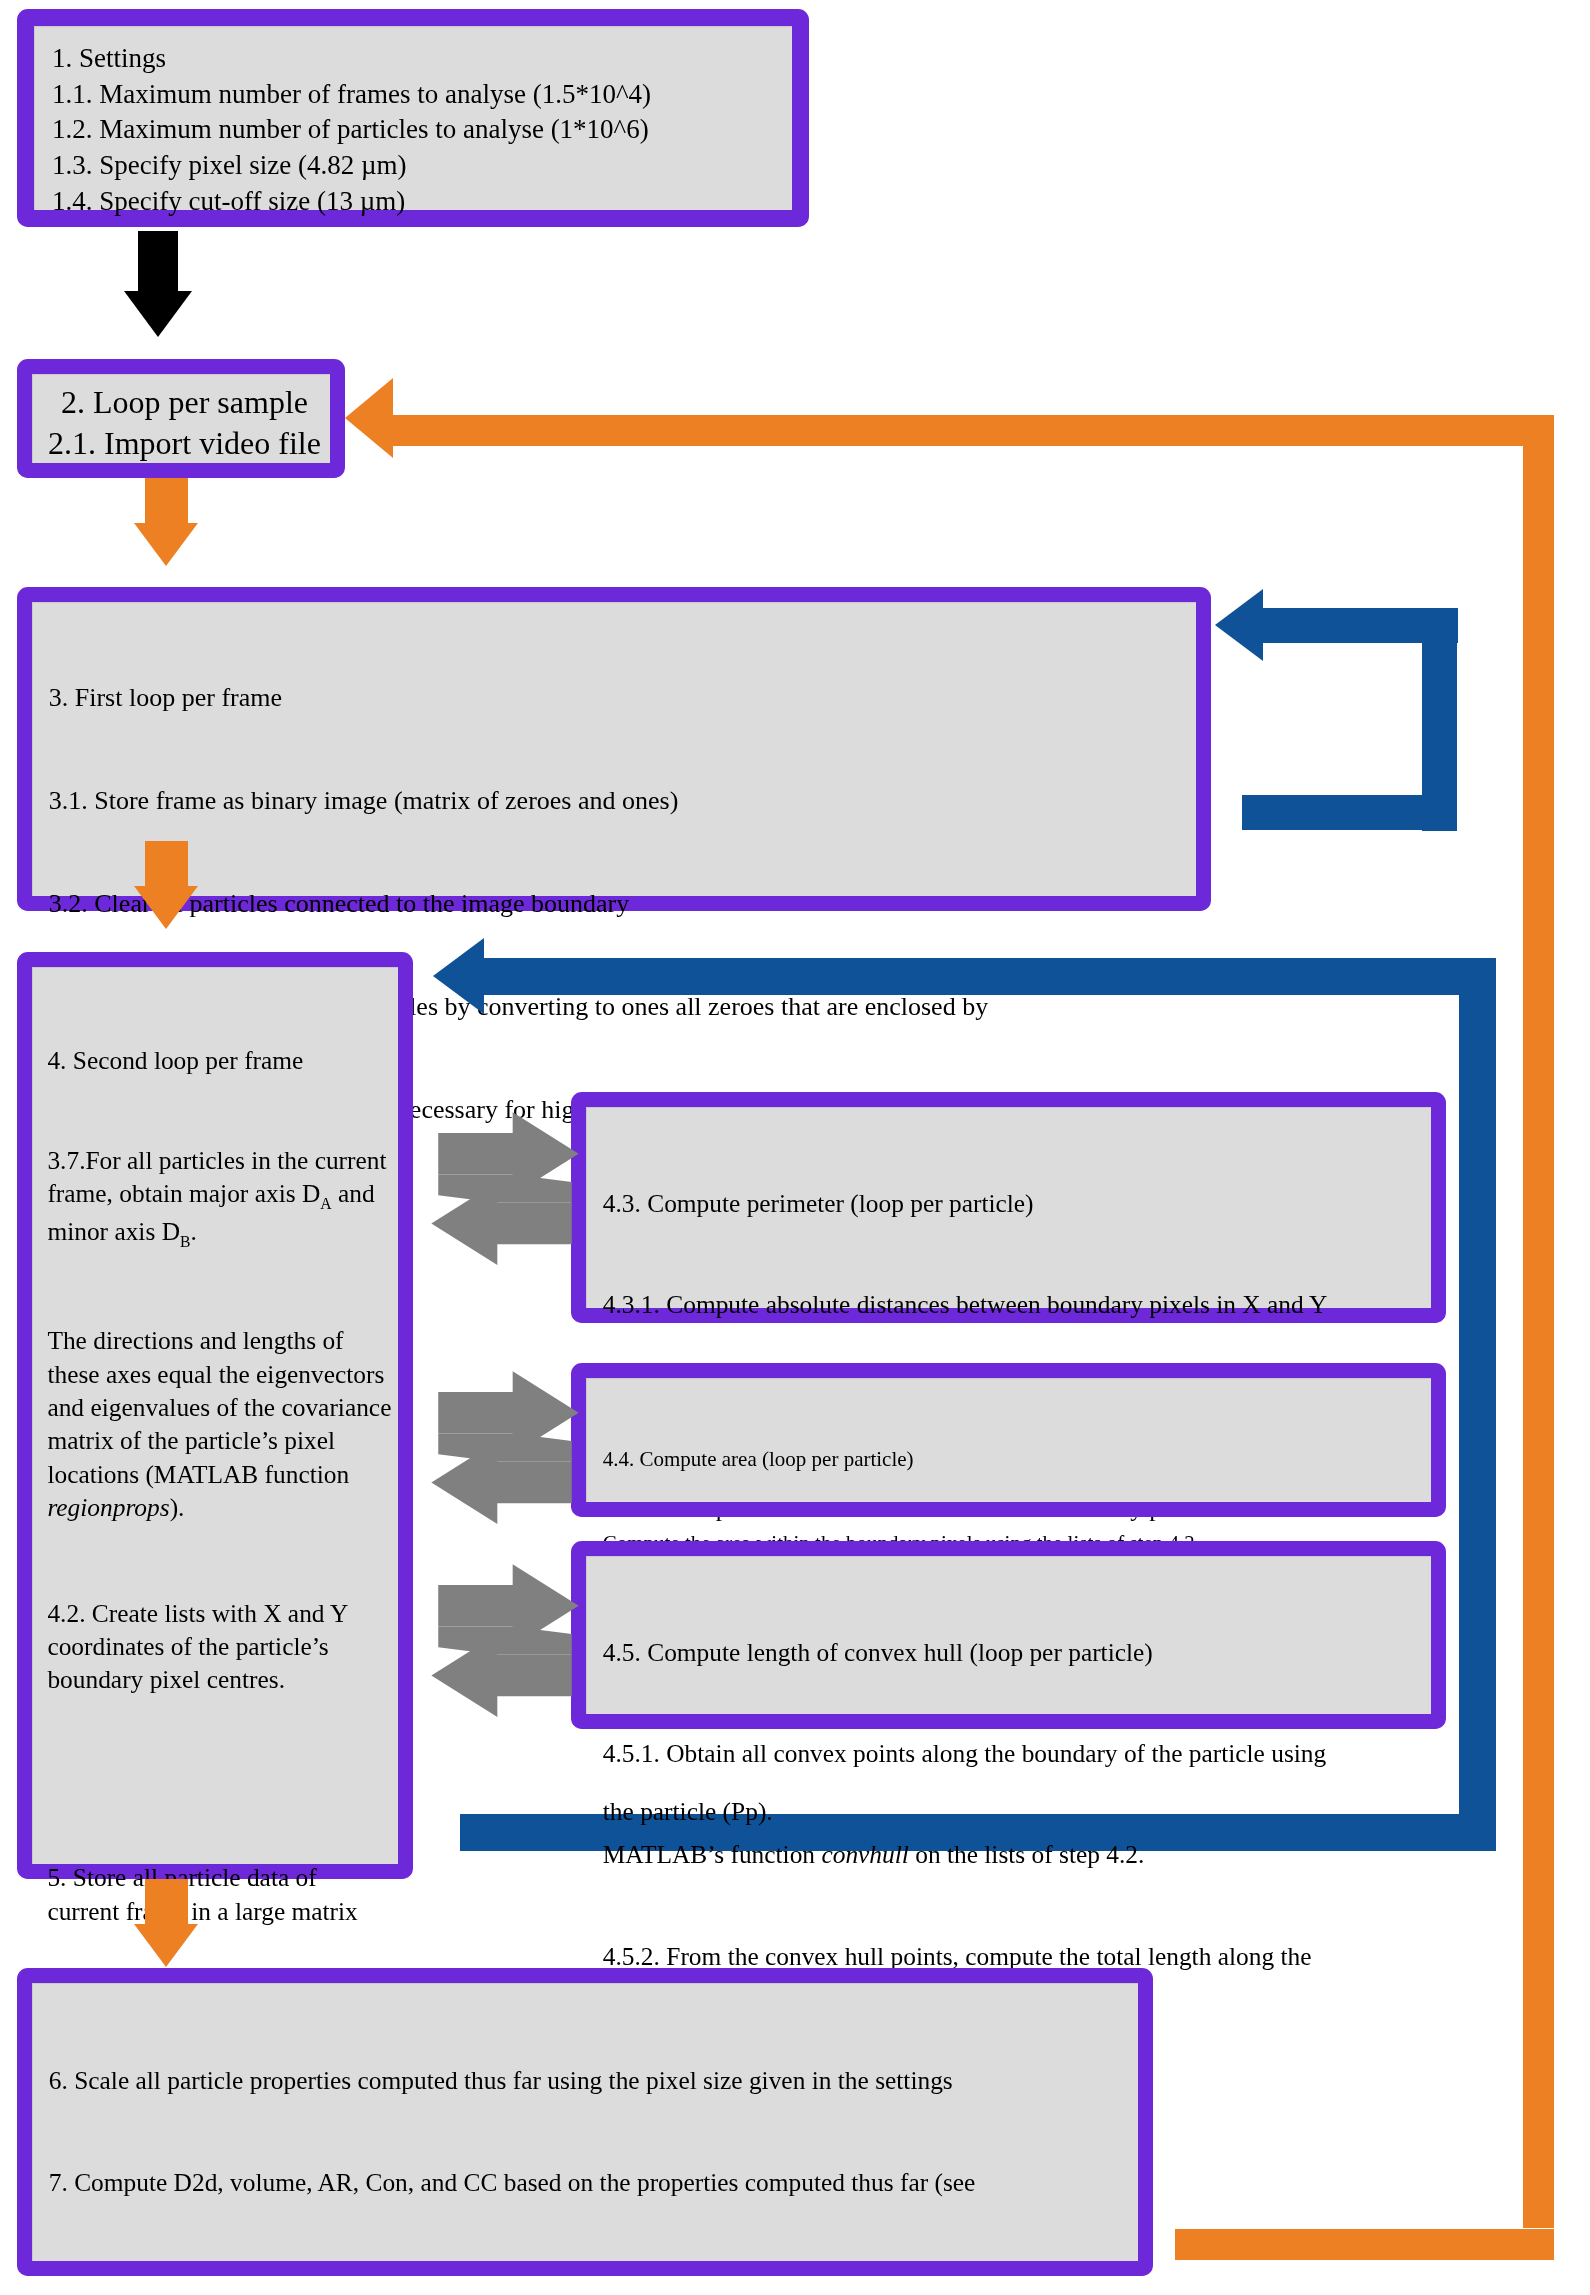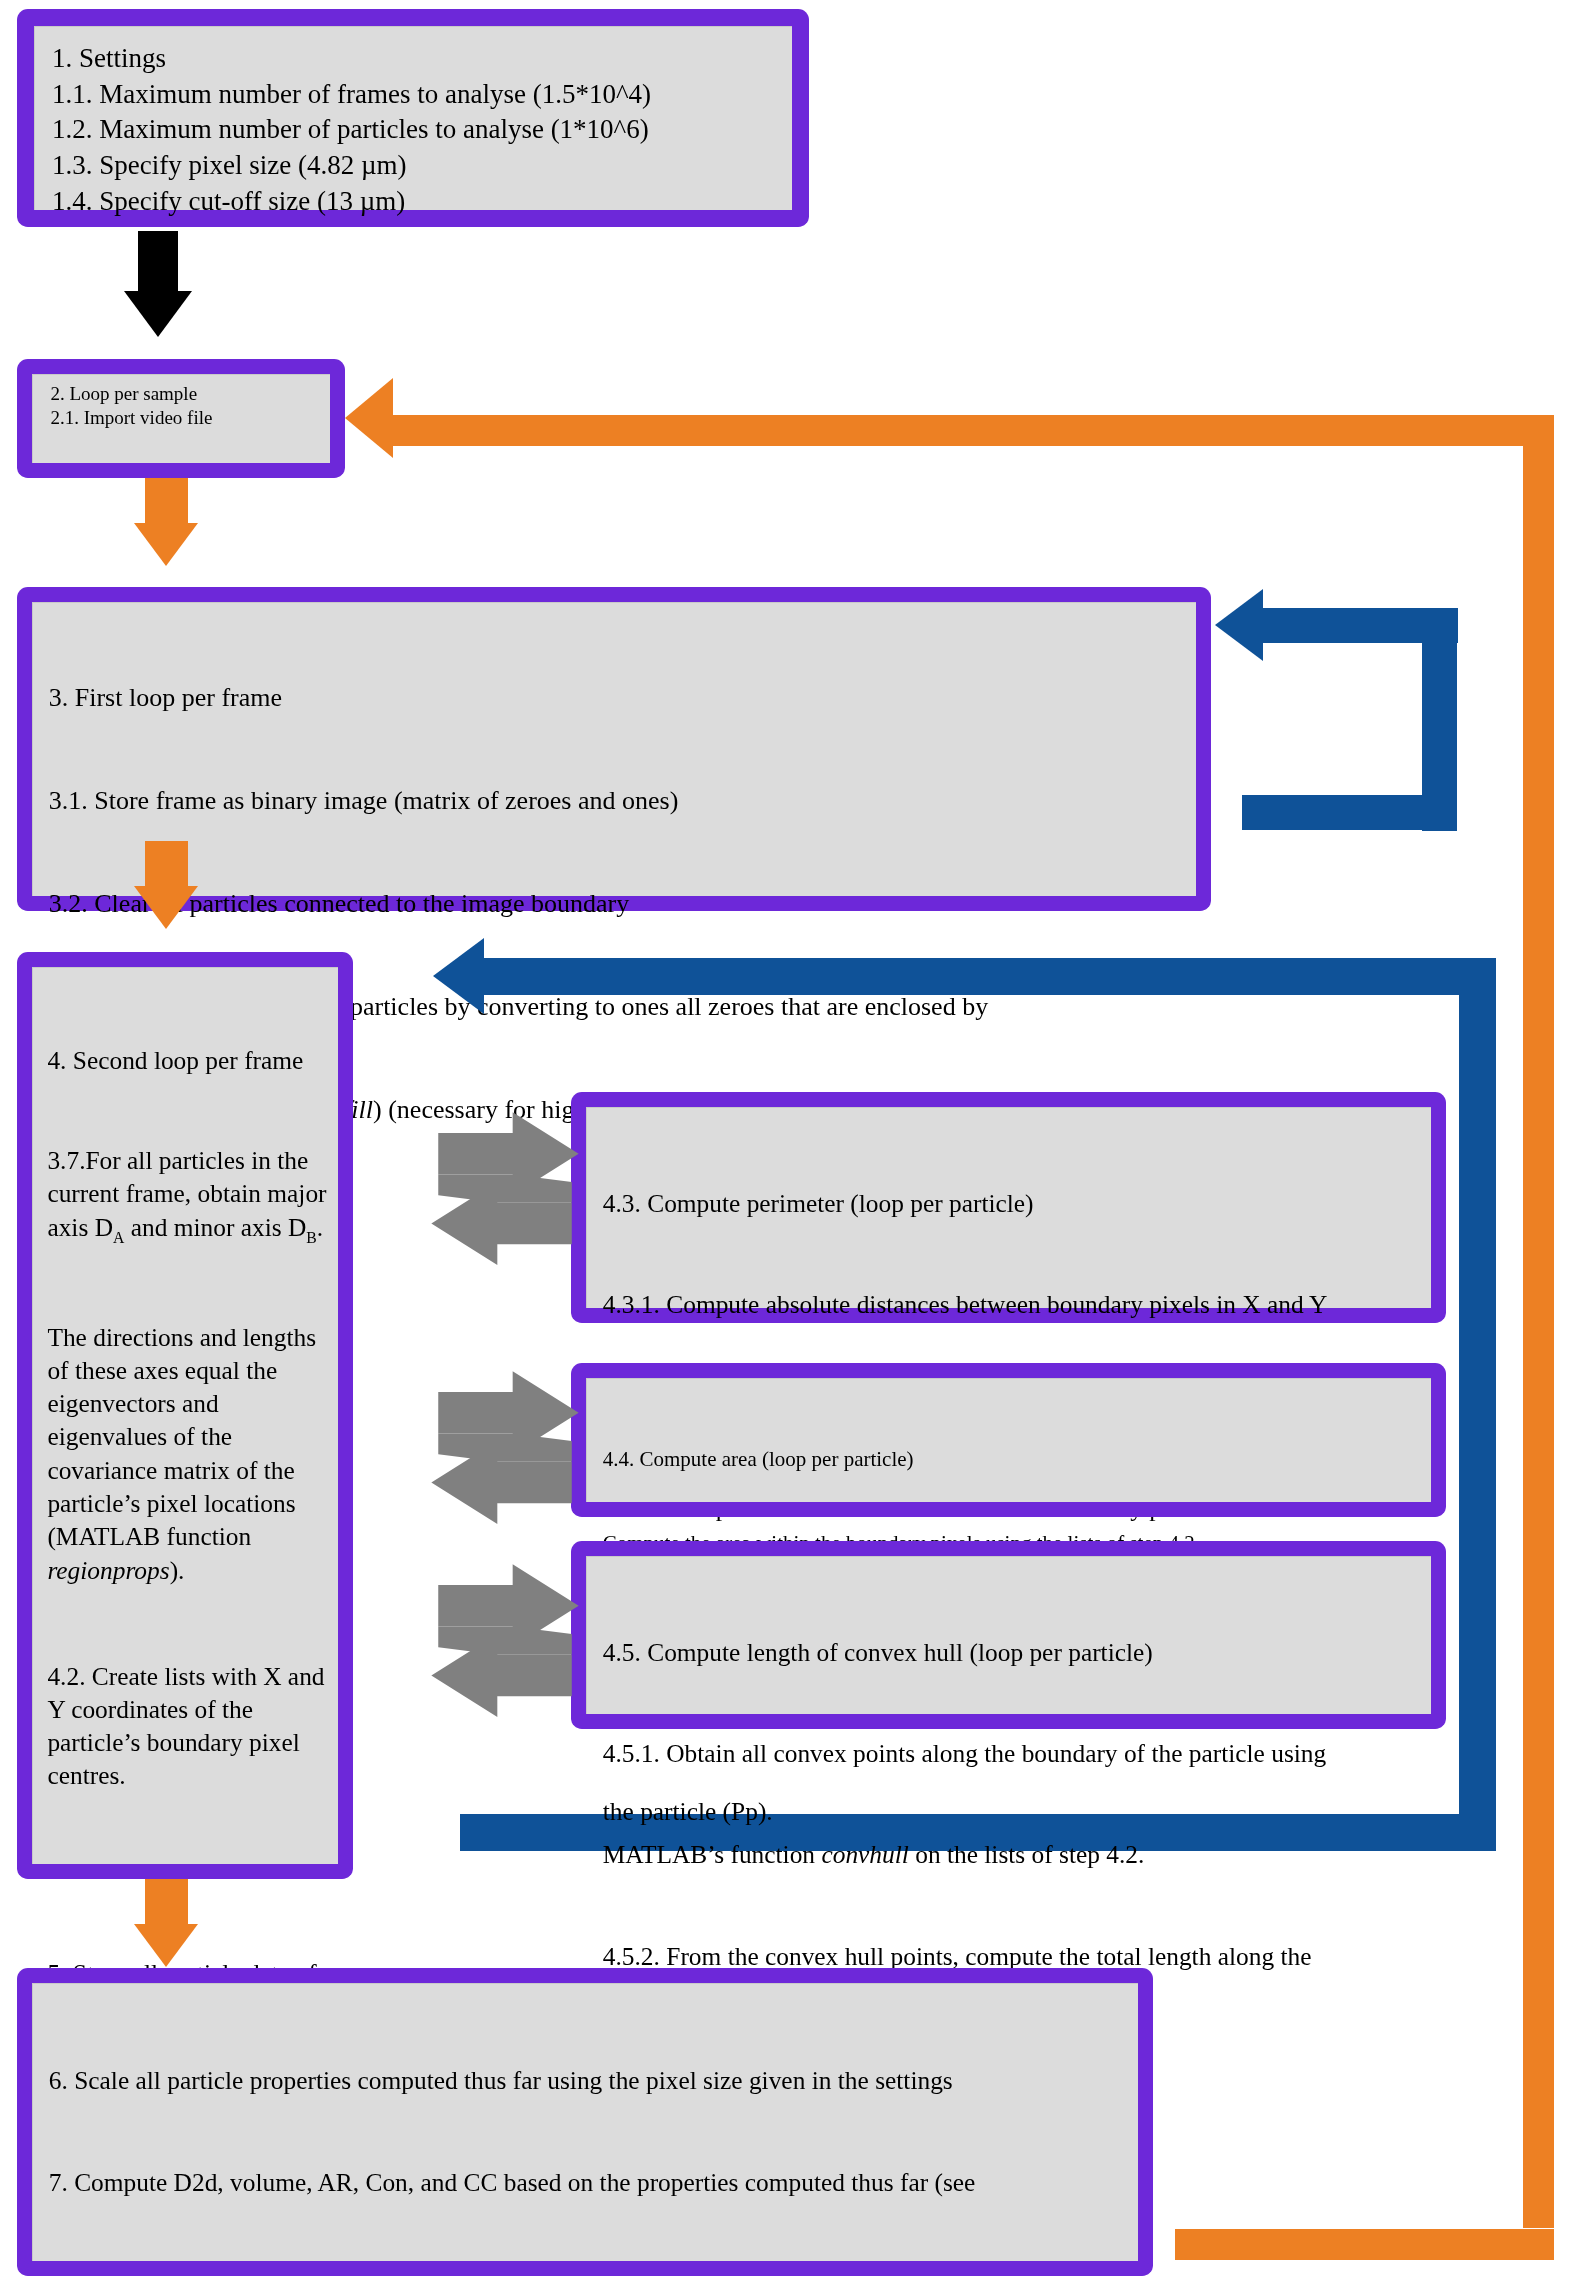--- a/index.html
+++ b/index.html
@@ -47,21 +47,21 @@
     </div>
   </div>
 
   <div>
     <div class="arrowline bk" style="left:138px; top:231px; width:40px; height:62px;"></div>
     <div class="tri bk-down" style="left:124px; top:291px;"></div>
   </div>
 
   <div class="box" style="left:17px; top:359px; width:328px; height:119px;">
     <div class="inner" style="left:15.4px; top:15.4px; right:15.4px; bottom:15.4px;">
-      <div class="txt" style="position:absolute;left:17px;top:6.2px;right:3.1px;font-size:19px;line-height:1.30;">2. Loop per sample
+      <div class="txt" style="position:absolute;left:9px;top:6.2px;right:3.1px;font-size:32px;line-height:1.30;text-align:center;">2. Loop per sample
 2.1. Import video file</div>
     </div>
   </div>
 
   <div>
     <div class="tri or-left" style="left:345px; top:378px;"></div>
   </div>
 
   <div>
     <div class="arrowline or" style="left:145px; top:478px; width:43px; height:46px;"></div>
@@ -90,21 +90,21 @@
     <div class="arrowline db" style="left:1242px; top:795px; width:215px; height:35px;"></div>
 
     <div class="tri" style="left:1215px; top:589px;border-top:36px solid transparent;border-bottom:36px solid transparent;border-right:48px solid #0F5298;"></div>
   </div>
 
   <div>
     <div class="arrowline or" style="left:145px; top:841px; width:43px; height:48px;"></div>
     <div class="tri or-down" style="left:134px; top:886px;"></div>
   </div>
 
-  <div class="box" style="left:17px; top:952px; width:336px; height:927px;">
+  <div class="box" style="left:17px; top:952px; width:396px; height:927px;">
     <div class="inner" style="left:15.4px; top:15.4px; right:15.4px; bottom:15.4px;">
       <div class="txt" style="position:absolute;left:14px;top:9.2px;right:6.2px;font-size:25.4px;line-height:1.31;">
         <div>4. Second loop per frame</div>
         <div><span>3.7.For all particles in the current frame, obtain major axis D</span><sub>A</sub><span> and minor axis D</span><sub>B</sub><span>.</span></div>
         <div style="margin-top:6.2px;"><span>The directions and lengths of these axes equal the eigenvectors and eigenvalues of the covariance matrix of the particle’s pixel locations (MATLAB function </span><i>regionprops</i><span>).</span></div>
         <div style="margin-top:6.2px;">4.2. Create lists with X and Y coordinates of the particle’s boundary pixel centres.</div>
         <div style="margin-top:98px;">5. Store all particle data of current frame in a large matrix</div>
       </div>
     </div>
   </div>

